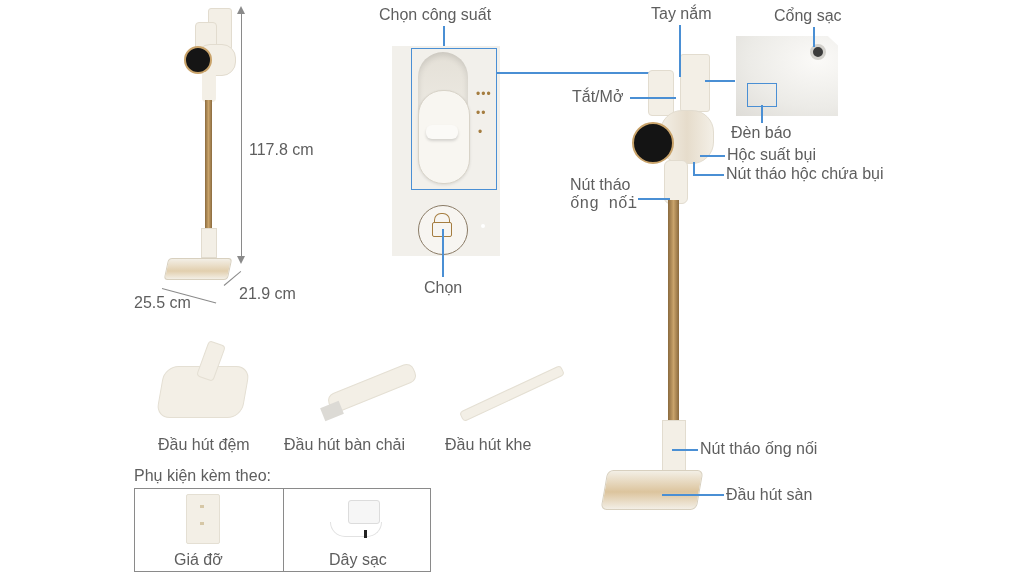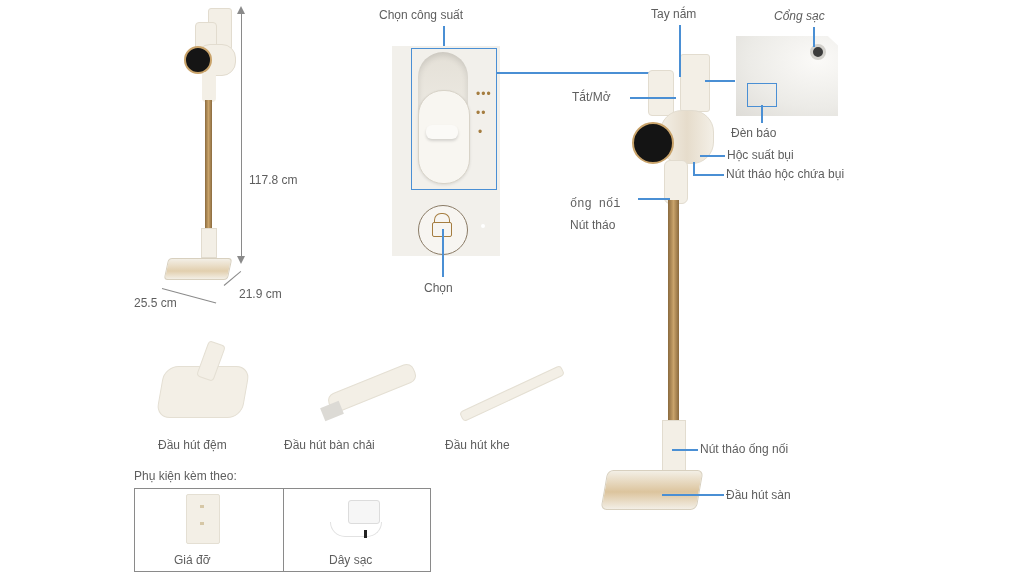--- a/index.html
+++ b/index.html
@@ -1,18 +1,18 @@
 <!DOCTYPE html>
 <html><head>
 <meta charset="utf-8">
 <style>
   html,body{margin:0;padding:0;background:#ffffff;}
   body{width:1024px;height:576px;position:relative;overflow:hidden;font-family:"Liberation Sans",sans-serif;color:#5f5f5f;}
   .abs{position:absolute;}
-  .lbl{position:absolute;font-size:12px;color:#5e5e5e;white-space:nowrap;line-height:18px;}
+  .lbl{position:absolute;font-size:16px;color:#5e5e5e;white-space:nowrap;line-height:18px;}
   .line{position:absolute;background:#4a8fd4;}
   .cream{background:#f3efe6;}
   .gold{background:linear-gradient(90deg,#8a6a3e,#c9a36a,#8a6a3e);}
   .dim-line{position:absolute;background:#8a8a8a;}
   .box{position:absolute;border:1.5px solid #4a8fd4;}
 </style>
 </head>
 <body>
 
 <div>
@@ -29,21 +29,21 @@
 
   <div class="abs gold" style="left:205px;top:100px;width:7px;height:130px;"></div>
 
   <div class="abs cream" style="left:201px;top:228px;width:14px;height:28px;border:1px solid #e2dccf;"></div>
 
   <div class="abs cream" style="left:166px;top:258px;width:62px;height:20px;border-radius:4px;border:1px solid #d8d0bf;transform:skewX(-12deg);background:linear-gradient(180deg,#f3efe6 0%,#e2cfae 60%,#f3efe6 100%);"></div>
 
   <div class="dim-line" style="left:241px;top:10px;width:1px;height:250px;"></div>
   <div class="abs" style="left:237px;top:6px;width:0;height:0;border-left:4px solid transparent;border-right:4px solid transparent;border-bottom:8px solid #8a8a8a;"></div>
   <div class="abs" style="left:237px;top:256px;width:0;height:0;border-left:4px solid transparent;border-right:4px solid transparent;border-top:8px solid #8a8a8a;"></div>
-  <div class="lbl" style="left:249px;top:141px;margin-top:30px;">117.8 cm</div>
+  <div class="lbl" style="left:249px;top:141px;">117.8 cm</div>
 
   <div class="dim-line" style="left:162px;top:288px;width:56px;height:1px;transform:rotate(15deg);transform-origin:left center;"></div>
   <div class="lbl" style="left:134px;top:294px;">25.5 cm</div>
 
   <div class="dim-line" style="left:224px;top:285px;width:22px;height:1px;transform:rotate(-40deg);transform-origin:left center;"></div>
   <div class="lbl" style="left:239px;top:285px;">21.9 cm</div>
 </div>
 
 <div>
   <div class="lbl" style="left:379px;top:6px;">Chọn công suất</div>
@@ -90,39 +90,39 @@
 
   <div class="abs" style="left:604px;top:470px;width:94px;height:38px;border-radius:6px;border:1px solid #d8d0bf;transform:skewX(-10deg);background:linear-gradient(180deg,#f3efe6 0%,#dcc49d 55%,#f3efe6 100%);"></div>
 
   <div class="abs" style="left:736px;top:36px;width:102px;height:80px;background:radial-gradient(ellipse at 80% 30%,#fbfaf8 0%,#ecebe7 60%,#dedcd7 100%);clip-path:polygon(0 0,90% 0,100% 12%,100% 100%,0 100%);"></div>
   <div class="abs" style="left:810px;top:44px;width:10px;height:10px;border-radius:50%;background:#3c3c3c;border:3px solid #d4d2cd;"></div>
   <div class="box" style="left:747px;top:83px;width:28px;height:22px;"></div>
 
   <div class="lbl" style="left:651px;top:5px;">Tay nắm</div>
   <div class="line" style="left:679px;top:25px;width:1.5px;height:52px;"></div>
 
-  <div class="lbl" style="left:774px;top:7px;font-style:italic;">Cổng sạc</div>
+  <div class="lbl" style="left:774px;top:7px;">Cổng sạc</div>
   <div class="line" style="left:813px;top:27px;width:1.5px;height:20px;"></div>
 
   <div class="line" style="left:705px;top:80px;width:30px;height:1.5px;"></div>
 
   <div class="lbl" style="left:572px;top:88px;">Tắt/Mở</div>
   <div class="line" style="left:630px;top:97px;width:46px;height:1.5px;"></div>
 
   <div class="lbl" style="left:731px;top:124px;text-align:center;">Đèn báo</div>
   <div class="line" style="left:761px;top:105px;width:1.5px;height:18px;"></div>
 
   <div class="lbl" style="left:727px;top:146px;">Hộc suất bụi</div>
   <div class="line" style="left:700px;top:155px;width:25px;height:1.5px;"></div>
 
   <div class="lbl" style="left:726px;top:165px;">Nút tháo hộc chứa bụi</div>
   <div class="line" style="left:693px;top:162px;width:1.5px;height:12px;"></div>
   <div class="line" style="left:693px;top:174px;width:31px;height:1.5px;"></div>
 
-  <div class="lbl" style="left:570px;top:176px;margin-top:40px;">Nút tháo</div>
+  <div class="lbl" style="left:570px;top:176px;">Nút tháo</div>
   <div class="lbl" style="left:570px;top:195px;font-family:Liberation Mono, monospace;">ống nối</div>
   <div class="line" style="left:638px;top:198px;width:32px;height:1.5px;"></div>
 
   <div class="lbl" style="left:700px;top:440px;">Nút tháo ống nối</div>
   <div class="line" style="left:672px;top:449px;width:26px;height:1.5px;"></div>
 
   <div class="lbl" style="left:726px;top:486px;">Đầu hút sàn</div>
   <div class="line" style="left:662px;top:494px;width:62px;height:1.5px;"></div>
 </div>
 

